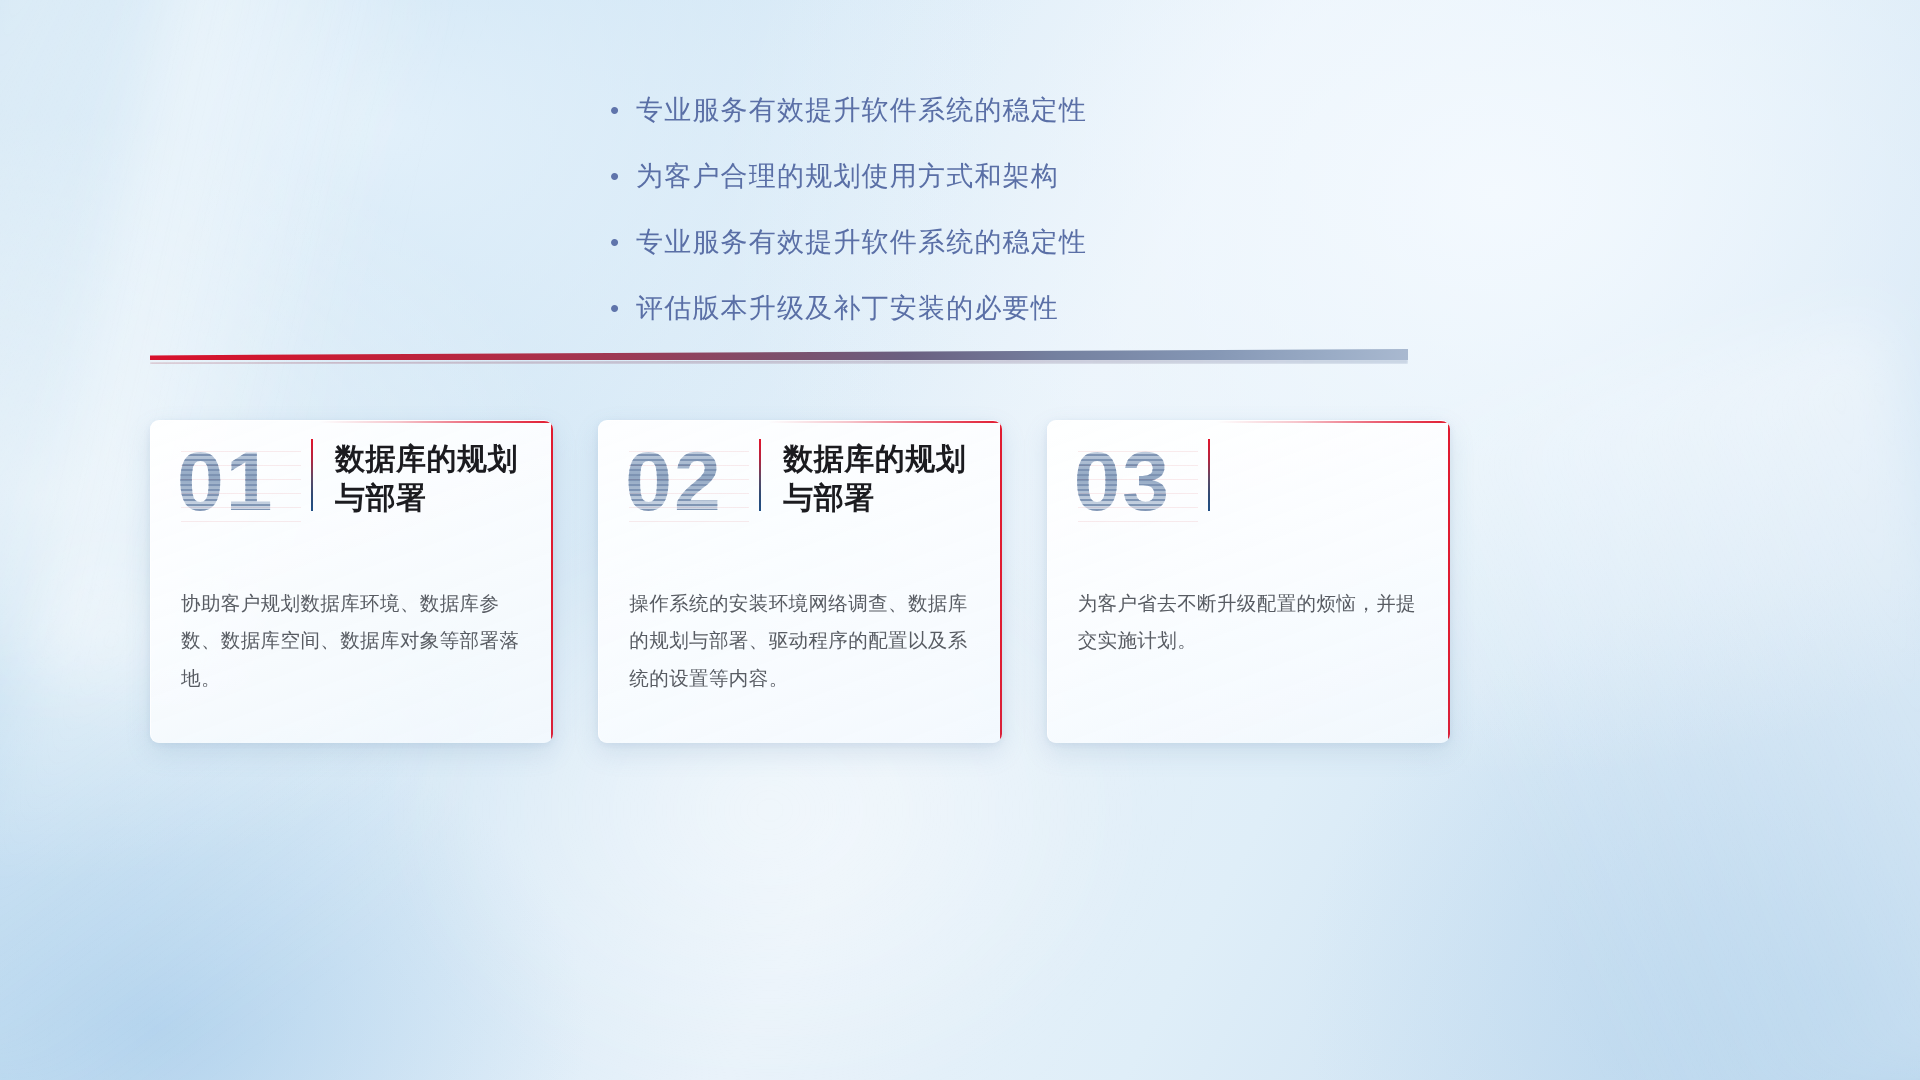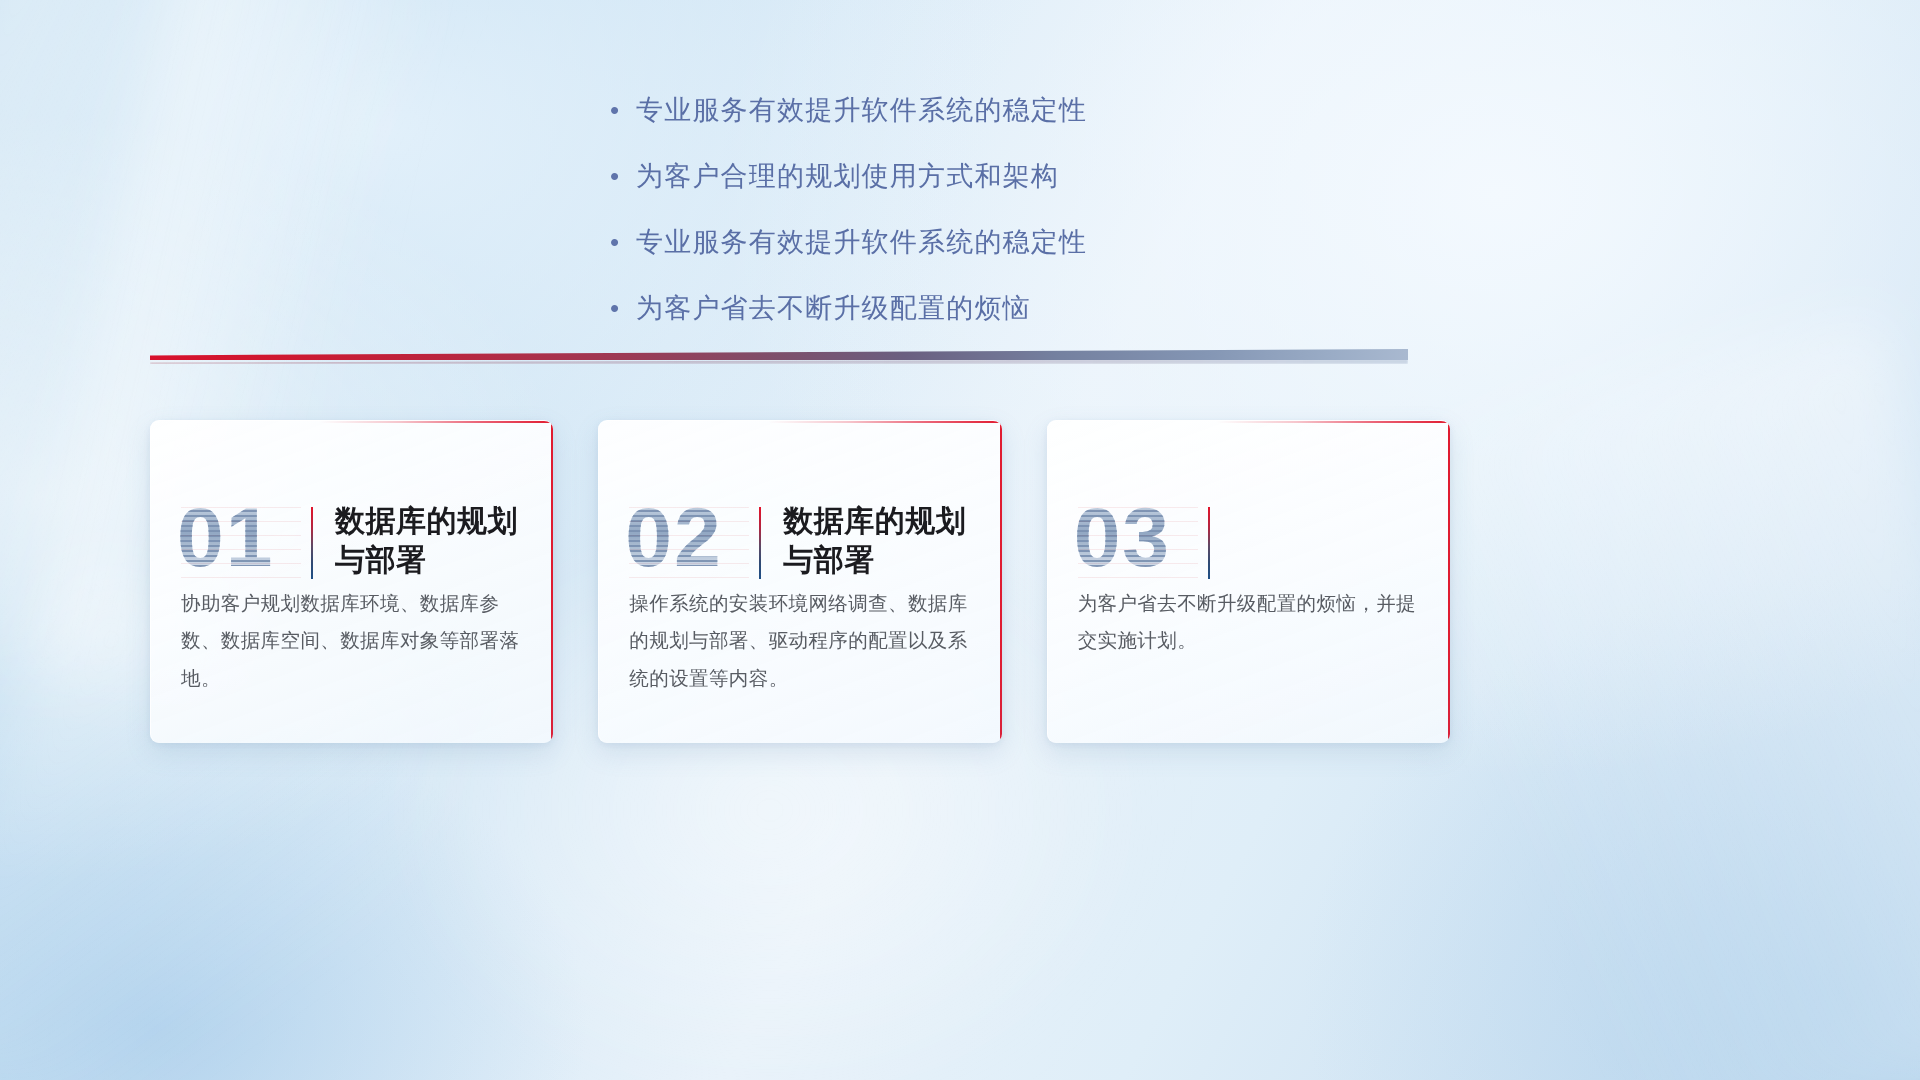--- a/index.html
+++ b/index.html
@@ -95,21 +95,21 @@
     border-radius:0 9px 9px 0;
   }
   
   .card-edge-top{
     position:absolute;left:0;right:0;top:0;height:2px;
     background:linear-gradient(90deg, rgba(255,255,255,0) 0%, rgba(246,200,205,0) 42%,
       rgba(240,150,162,.55) 62%, rgba(231,70,92,.85) 82%, #e01b30 100%);
   }
   .card-head{
     position:relative;height:140px;
-    display:flex;align-items:flex-end;
+    display:flex;align-items:flex-start;
     padding:18px 0 0 26px;
   }
   .card-num{
     position:relative;
     width:128px;flex:0 0 128px;
     font-size:84px;font-weight:700;letter-spacing:2px;
     color:#7d93b4;
     line-height:1;
     -webkit-background-clip:text;background-clip:text;
   }
@@ -169,21 +169,21 @@
       <span class="bullet-text">为客户合理的规划使用方式和架构</span>
     </div>
 
     <div class="bullet-row">
       <span class="bullet-dot">•</span>
       <span class="bullet-text">专业服务有效提升软件系统的稳定性</span>
     </div>
 
     <div class="bullet-row">
       <span class="bullet-dot">•</span>
-      <span class="bullet-text">为客户省去不断升级配置的烦恼</span>
+      <span class="bullet-text">评估版本升级及补丁安装的必要性</span>
     </div>
 
   </div>
 
   <div id="divider-wrap">
     <div id="divider-shadow"></div>
     <div id="divider"></div>
   </div>
 
   <div id="cards">

